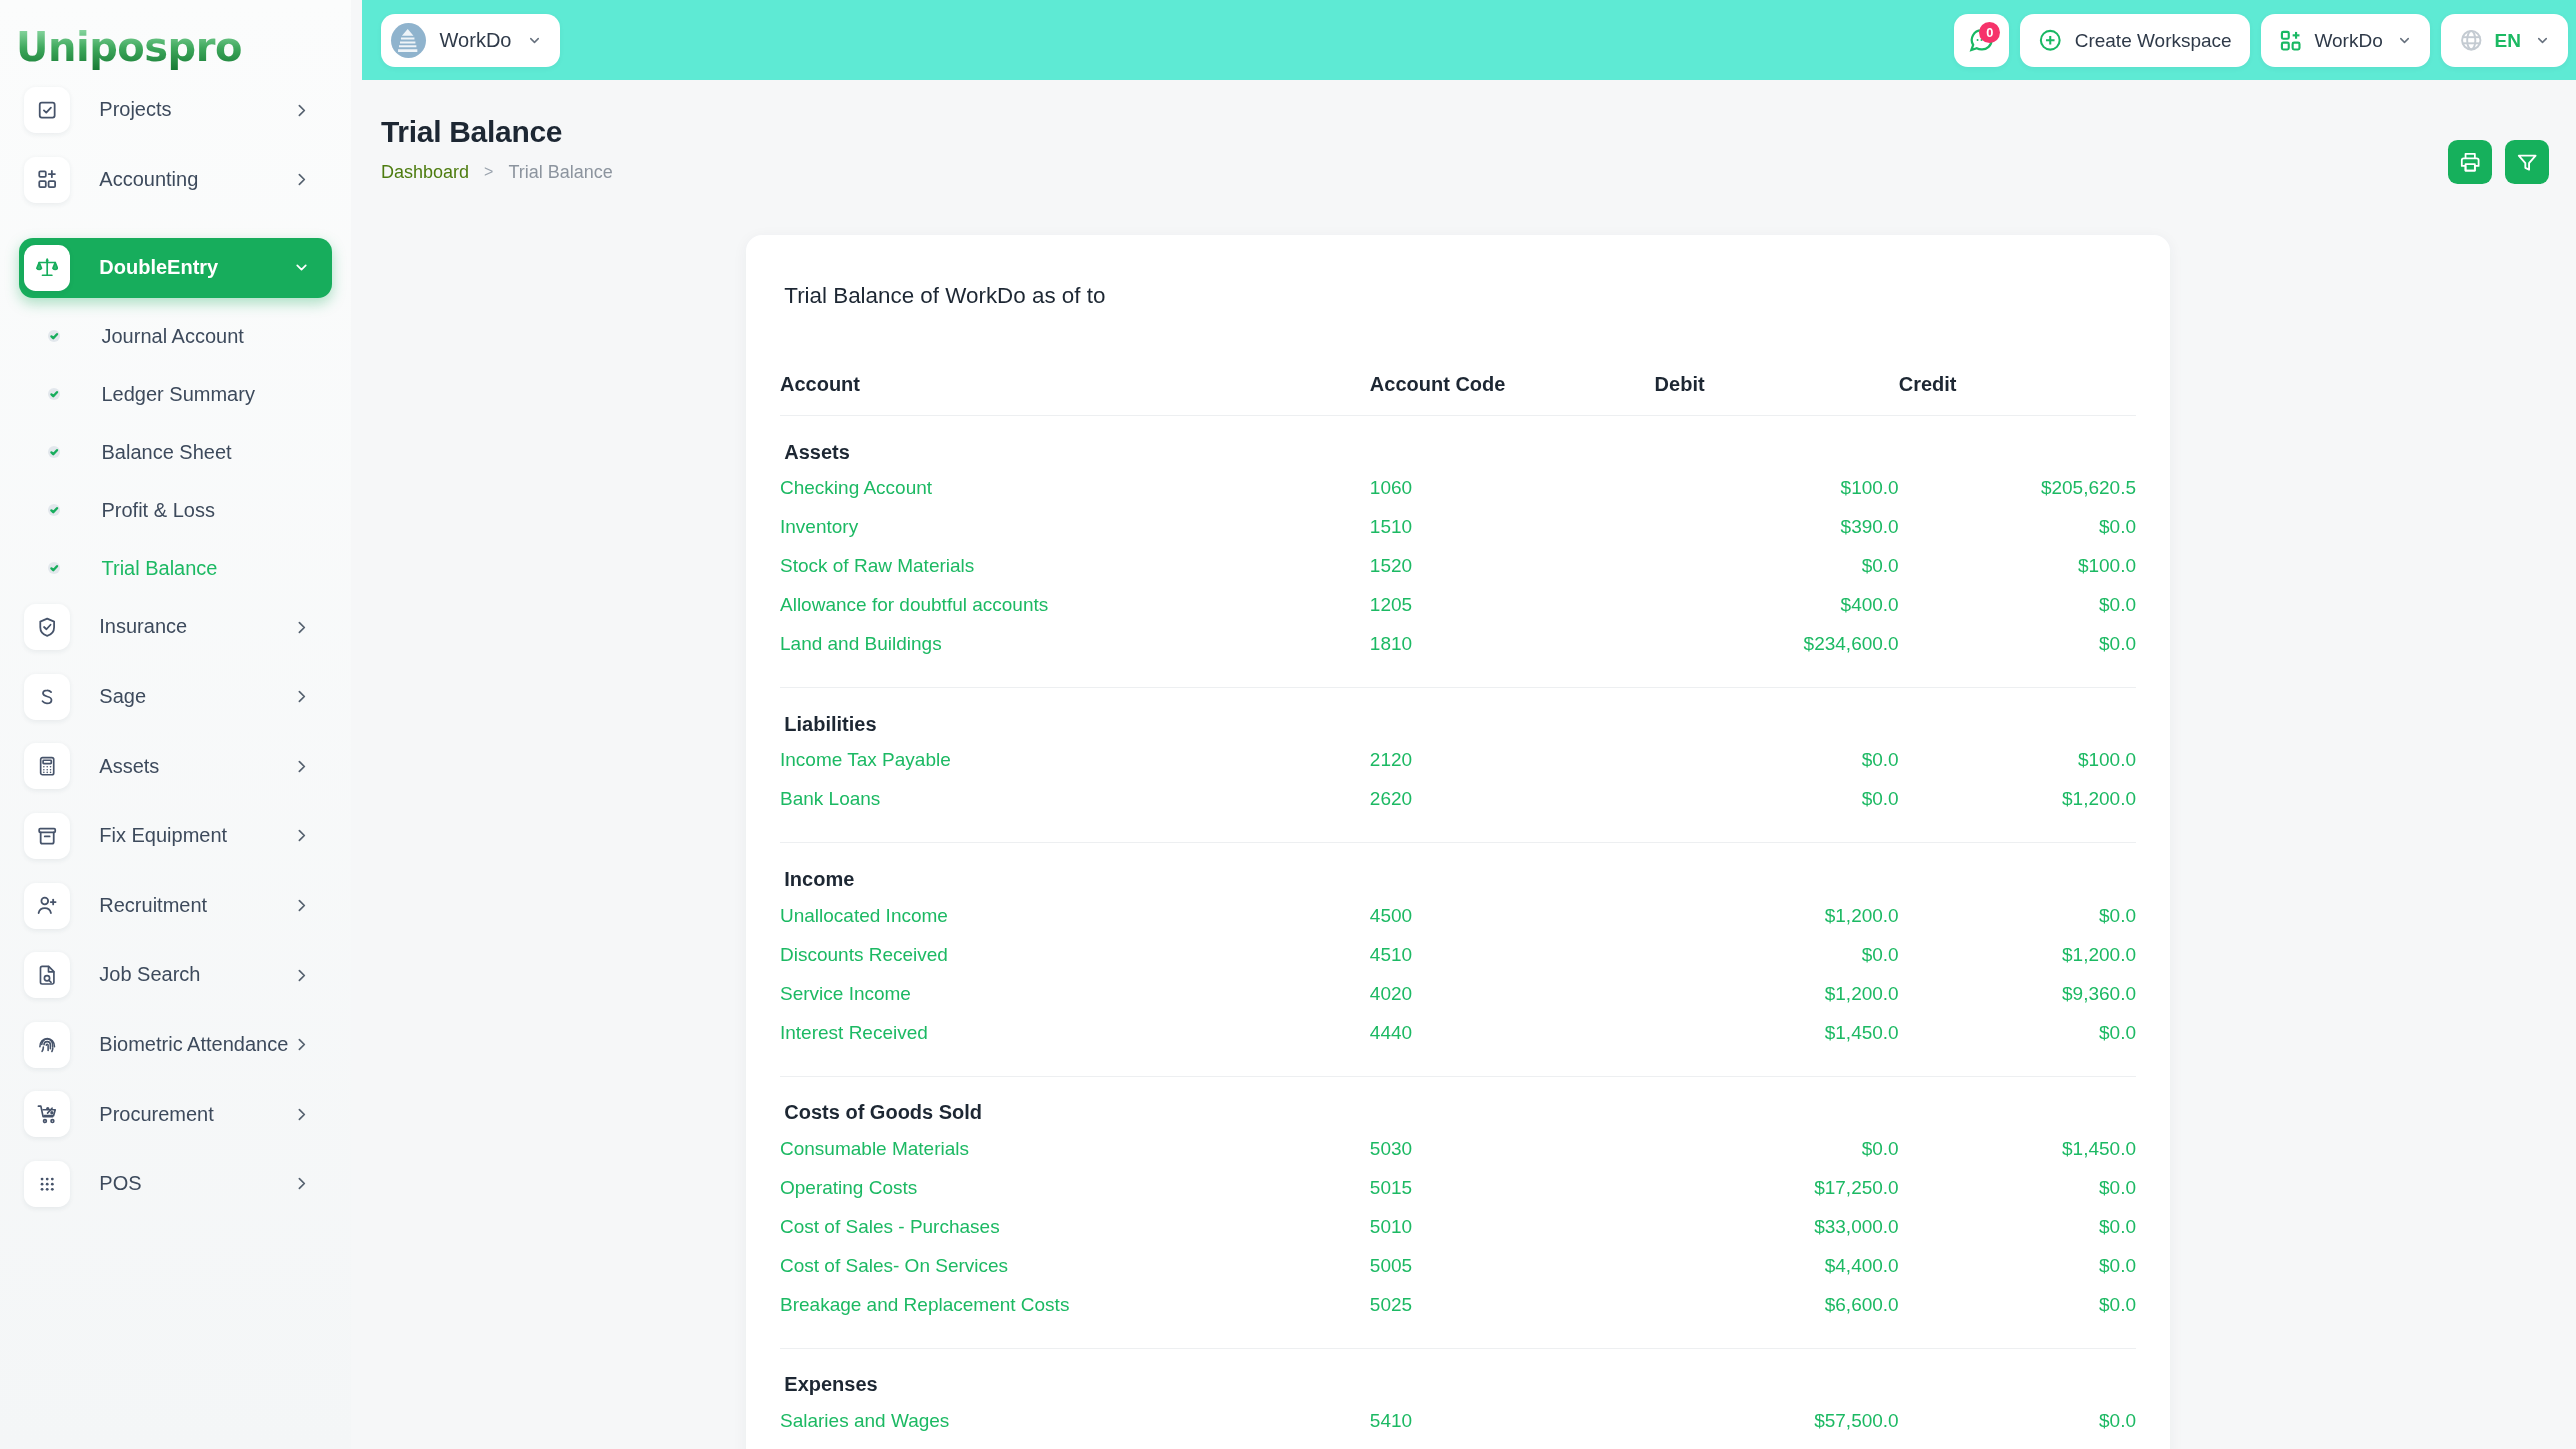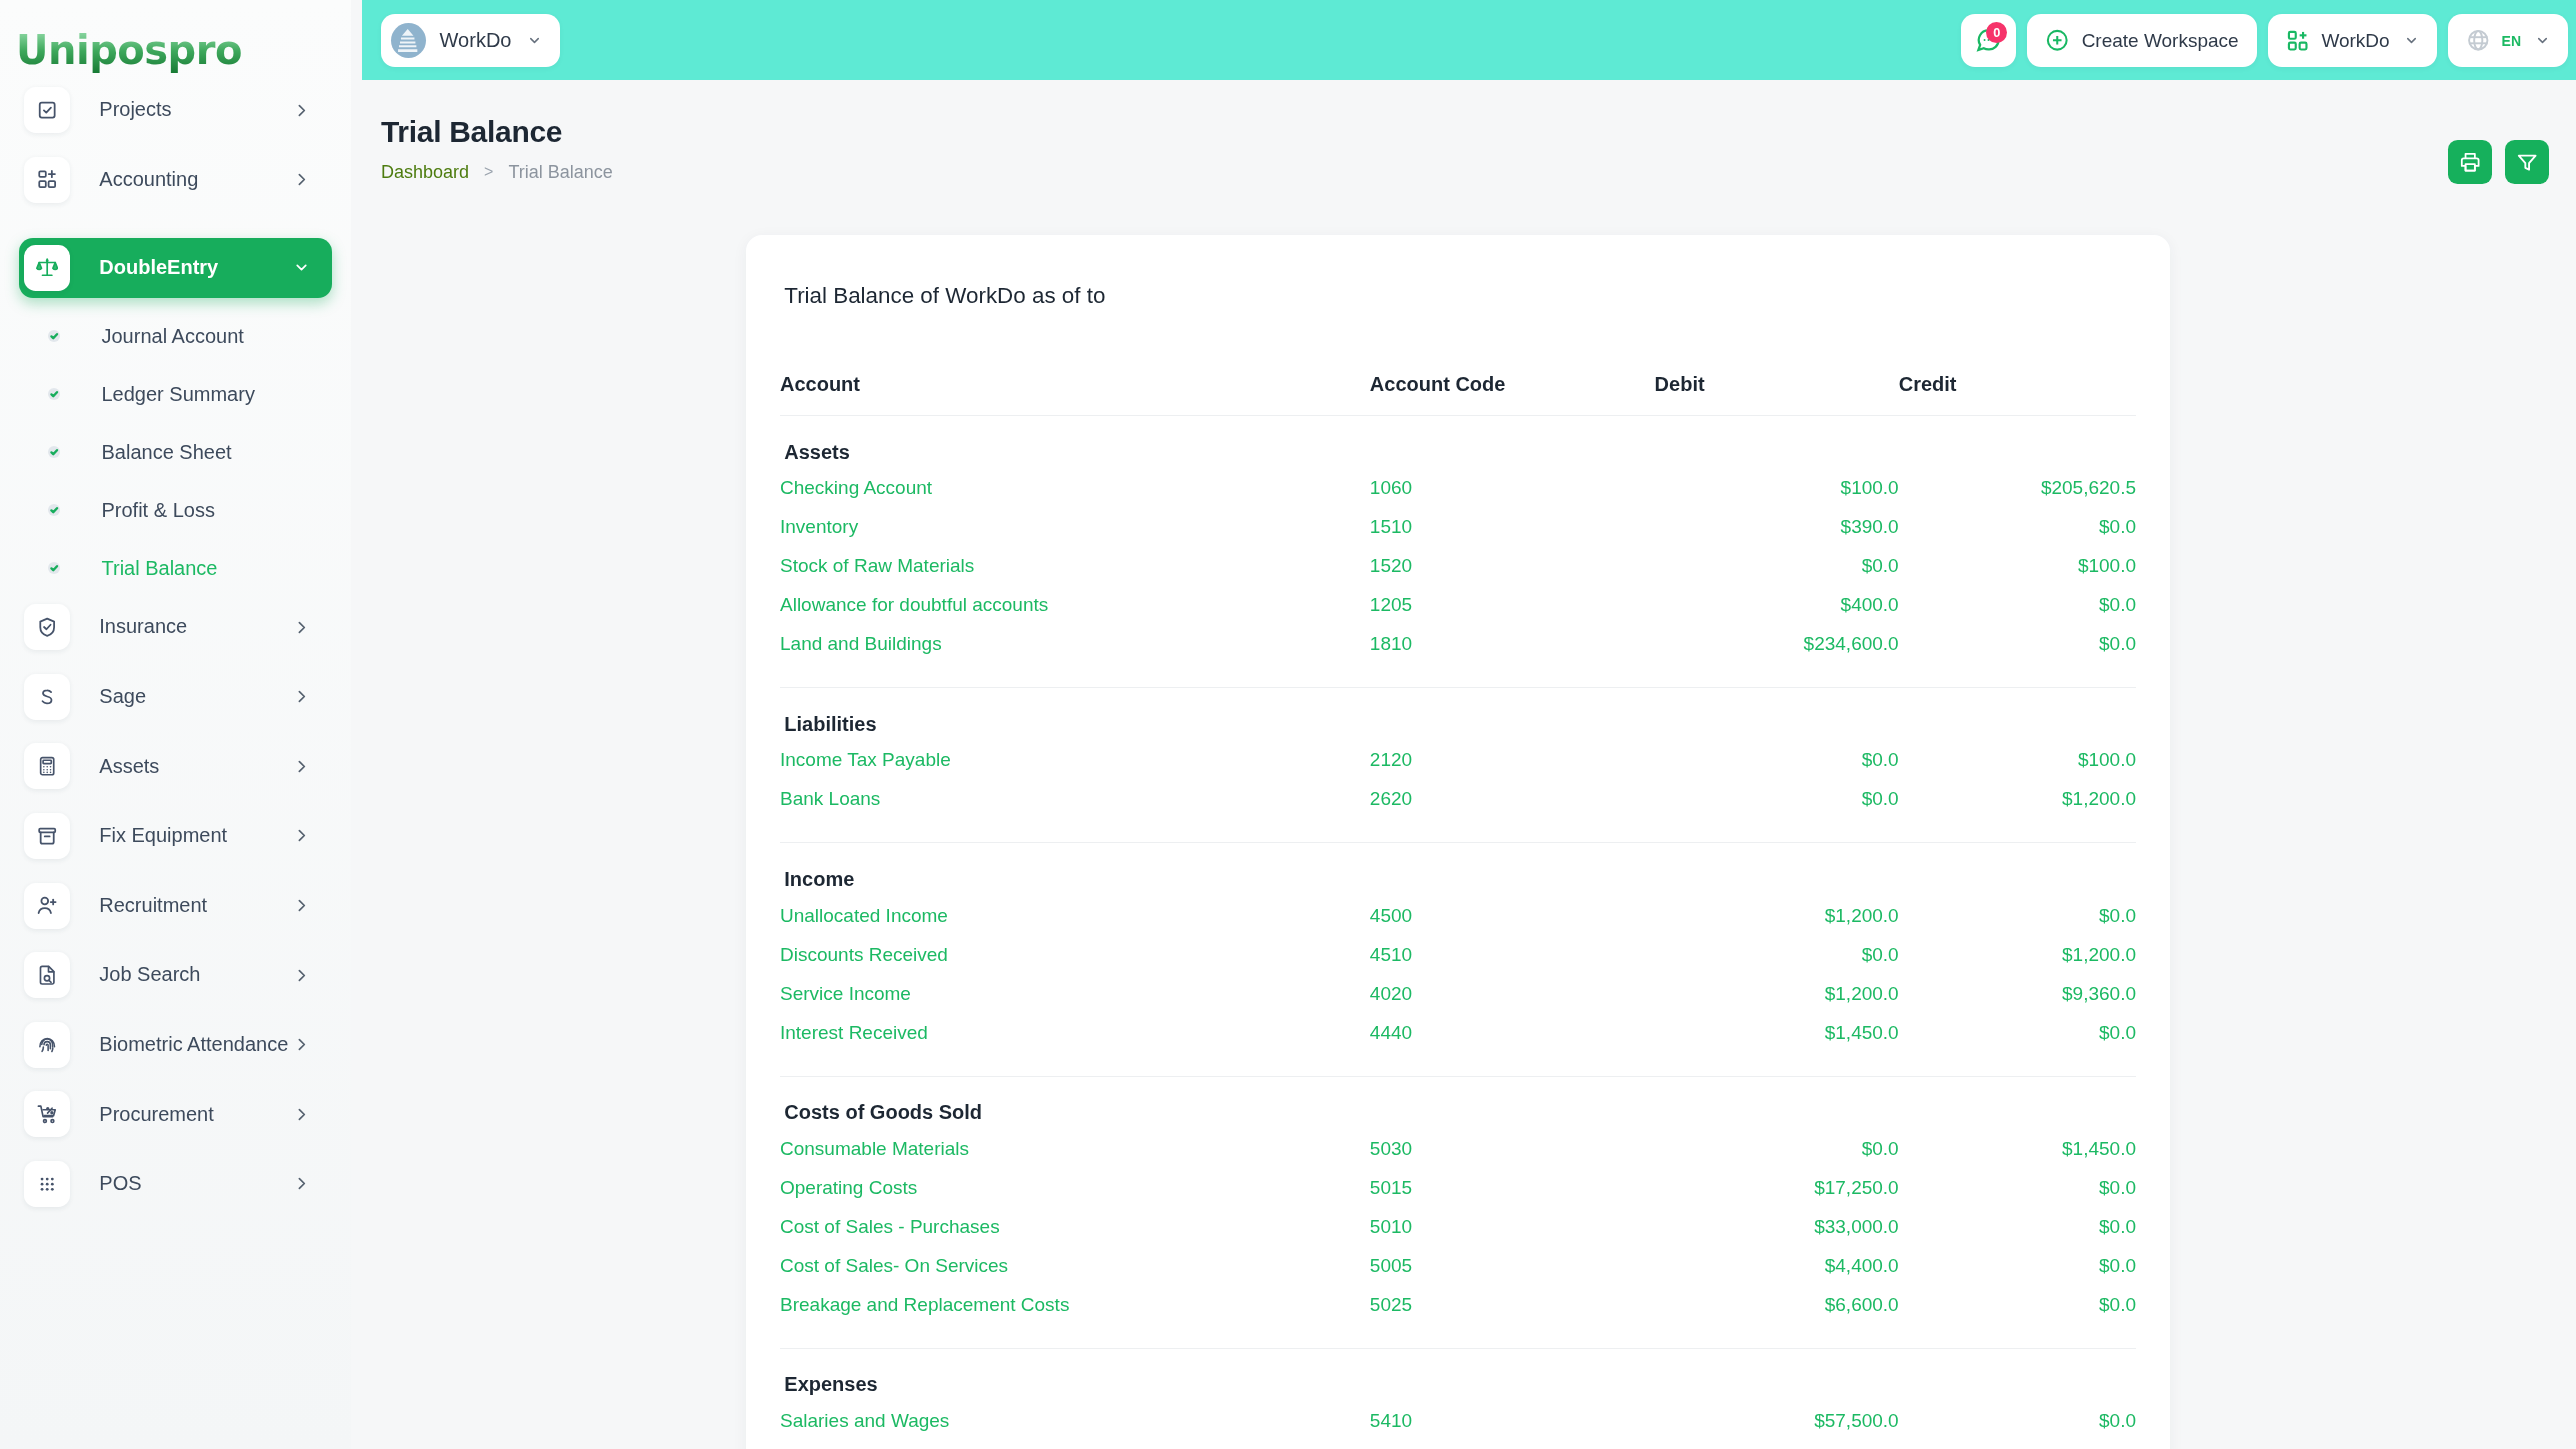--- a/index.html
+++ b/index.html
@@ -12,23 +12,23 @@
   .app { position: relative; width: 2576px; height: 1449px; }
 
   
   .sidebar {
     position: absolute; left: 0; top: 0;
     width: 351px; height: 1449px;
     background: linear-gradient(180deg,#fbfcfc 0%,#f4f6f7 100%);
     overflow: hidden;
   }
   .logo-wrap {
-    position: absolute; left: 16px; top: 27px;
+    position: absolute; left: 16px; top: 18px;
     width: 320px; height: 58px;
-    display: flex; align-items: flex-start;
+    display: flex; align-items: center;
   }
   .logo-text {
     font-size: 40px; font-weight: 700; letter-spacing: -0.5px;
     background: linear-gradient(180deg,#9fe3b4 0%,#3ea85c 52%,#177a34 100%);
     -webkit-background-clip: text; background-clip: text; color: transparent;
     text-shadow: 0 0 0 transparent;
     font-family: "DejaVu Sans", sans-serif;
   }
   .nav { position: absolute; left: 0; top: 80px; width: 351px; }
   .nav-item {
@@ -113,21 +113,21 @@
   .badge {
     position: absolute; top: 7.5px; right: 8.5px;
     min-width: 21px; height: 21px; border-radius: 10.7px;
     background: #f6336a; color: #fff;
     font-size: 12.8px; font-weight: 700;
     display: flex; align-items: center; justify-content: center;
     padding: 0 4.3px;
   }
   .tr-caret { margin-left: 14px; color: #67717e; }
   .tr-caret svg { width: 15px; height: 15px; display: block; }
-  .en-txt { font-size: 14px; color: #1cb963; margin-left: 10.7px; font-weight: 600; }
+  .en-txt { font-size: 19px; color: #1cb963; margin-left: 10.7px; font-weight: 600; }
 
   
   .page-head { position: absolute; left: 381px; top: 115px; }
   .page-title { font-size: 30px; font-weight: 700; color: #1d2733; letter-spacing: -0.3px; }
   .crumbs { margin-top: 12.8px; display: flex; align-items: center; font-size: 18px; }
   .crumb-link { color: #4d7c0f; cursor: pointer; }
   .crumb-sep { margin: 0 15px; color: #9aa3ad; font-size: 16px; }
   .crumb-cur { color: #8c949e; }
 
   .head-actions {

